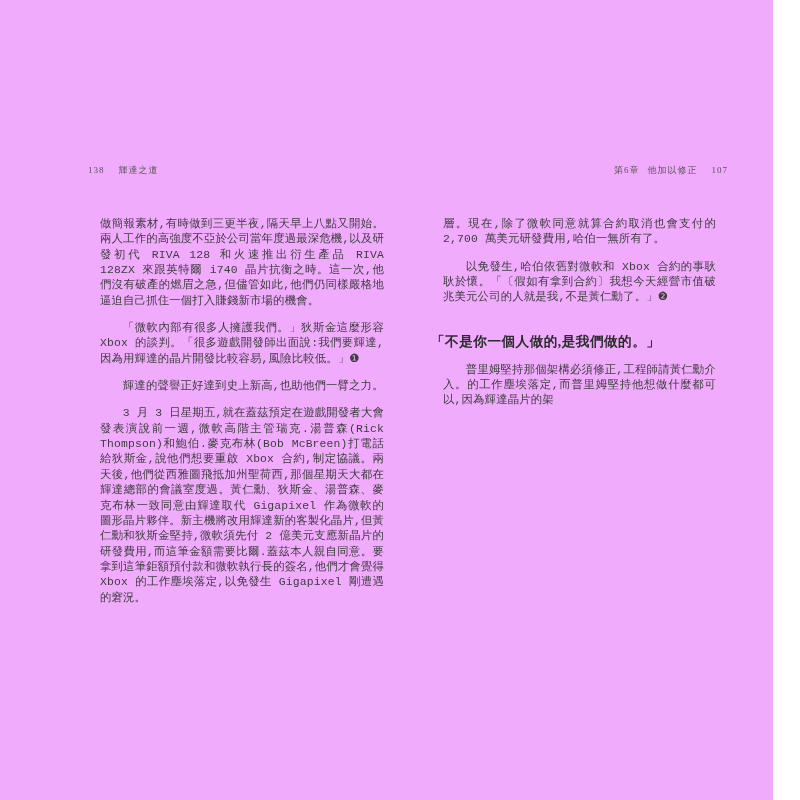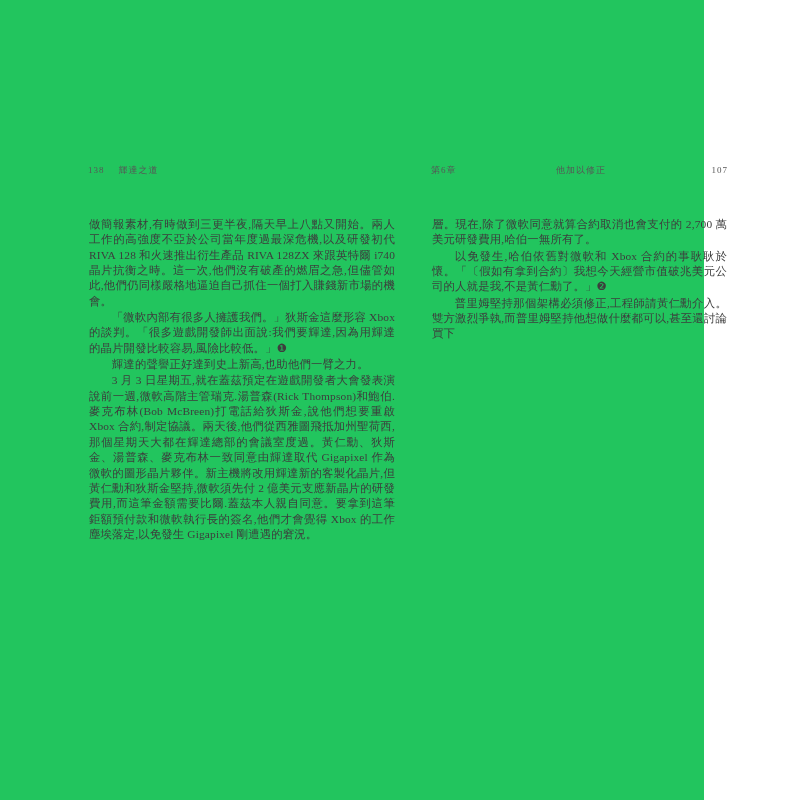--- a/index.html
+++ b/index.html
@@ -5,52 +5,52 @@
   * { margin: 0; padding: 0; box-sizing: border-box; }
   html, body {
     width: 800px; height: 800px;
     background: #ffffff;
     font-family: "Liberation Serif", "DejaVu Serif", serif;
     overflow: hidden;
   }
   .spread {
     position: absolute;
     left: 0; top: 0;
-    width: 704px; height: 800px;
-    background: #22c55e;
+    width: 773px; height: 800px;
+    background: #f0abfc;
   }
   .page {
     position: absolute;
     top: 164px;
   }
   .page-left  { left: 88px;  width: 308px; }
   .page-right { left: 431px; width: 297px; }
 
   .running-head {
     display: flex;
     align-items: baseline;
     font-size: 9px;
     color: #565656;
     letter-spacing: 1px;
     height: 13px;
   }
   .running-head.rh-left  { justify-content: flex-start; }
-  .running-head.rh-right { justify-content: space-between; }
+  .running-head.rh-right { justify-content: flex-end; }
   .rh-gap-wide   { display: inline-block; width: 14px; }
   .rh-gap-narrow { display: inline-block; width: 8px; }
 
   .body-text {
     margin-top: 40px;
     font-size: 11.4px;
     line-height: 15.35px;
     color: #3d3d3d;
     text-align: justify;
     letter-spacing: 0.15px;
   }
-  .body-text p { margin: 1px; }
+  .body-text p { margin: 12px; font-family: Liberation Mono, monospace; }
   .body-text p.indent { text-indent: 2em; }
 
   .section-heading {
     margin: 27px 0 11px 0;
     font-size: 13.6px;
     font-weight: bold;
     color: #2c2c2c;
     letter-spacing: 0.5px;
     line-height: 18px;
   }
@@ -78,17 +78,18 @@
     <div class="running-head rh-right">
       <span>第6章</span>
       <span class="rh-gap-narrow"></span>
       <span>他加以修正</span>
       <span class="rh-gap-wide"></span>
       <span>107</span>
     </div>
     <div class="body-text">
       <p>層。現在,除了微軟同意就算合約取消也會支付的 2,700 萬美元研發費用,哈伯一無所有了。</p>
       <p class="indent">以免發生,哈伯依舊對微軟和 Xbox 合約的事耿耿於懷。「〔假如有拿到合約〕我想今天經營市值破兆美元公司的人就是我,不是黃仁勳了。」❷</p>
-      <p class="indent">普里姆堅持那個架構必須修正,工程師請黃仁勳介入。雙方激烈爭執,而普里姆堅持他想做什麼都可以,甚至還討論買下</p>
+      <h2 class="section-heading">「不是你一個人做的,是我們做的。」</h2>
+      <p class="indent">普里姆堅持那個架構必須修正,工程師請黃仁勳介入。的工作塵埃落定,而普里姆堅持他想做什麼都可以,因為輝達晶片的架</p>
     </div>
   </div>
 
 </div>
 
 </body></html>

